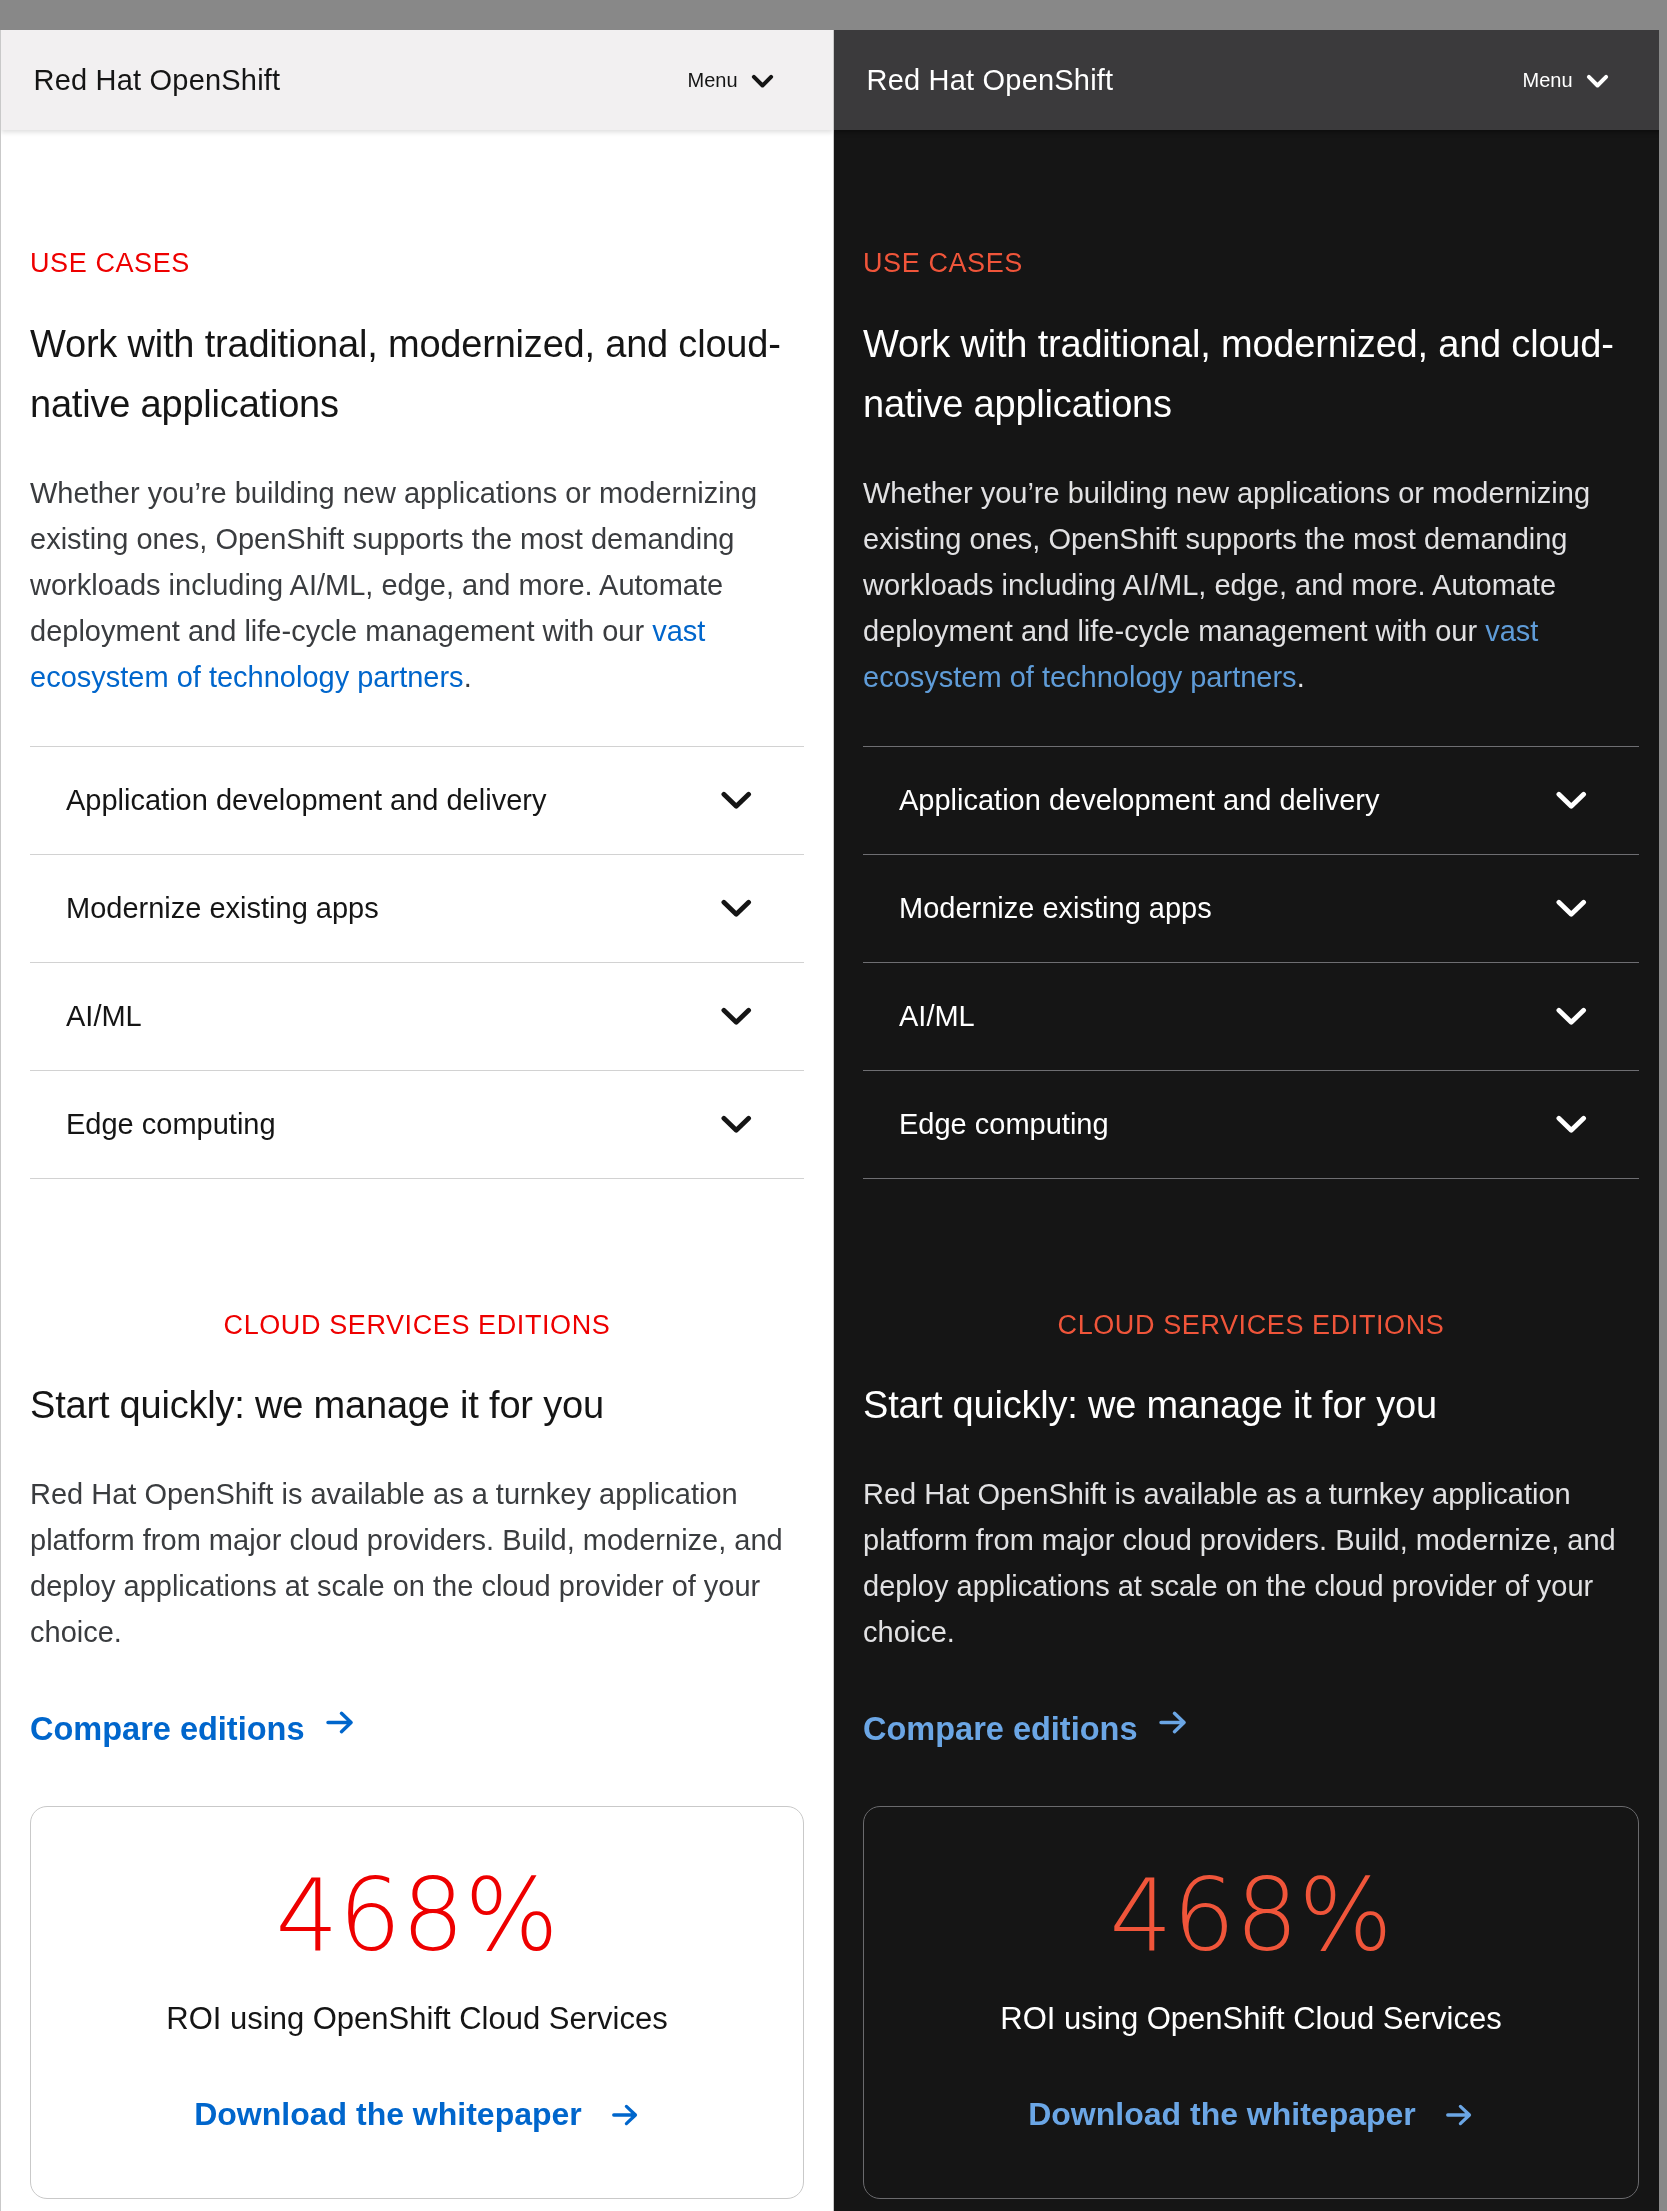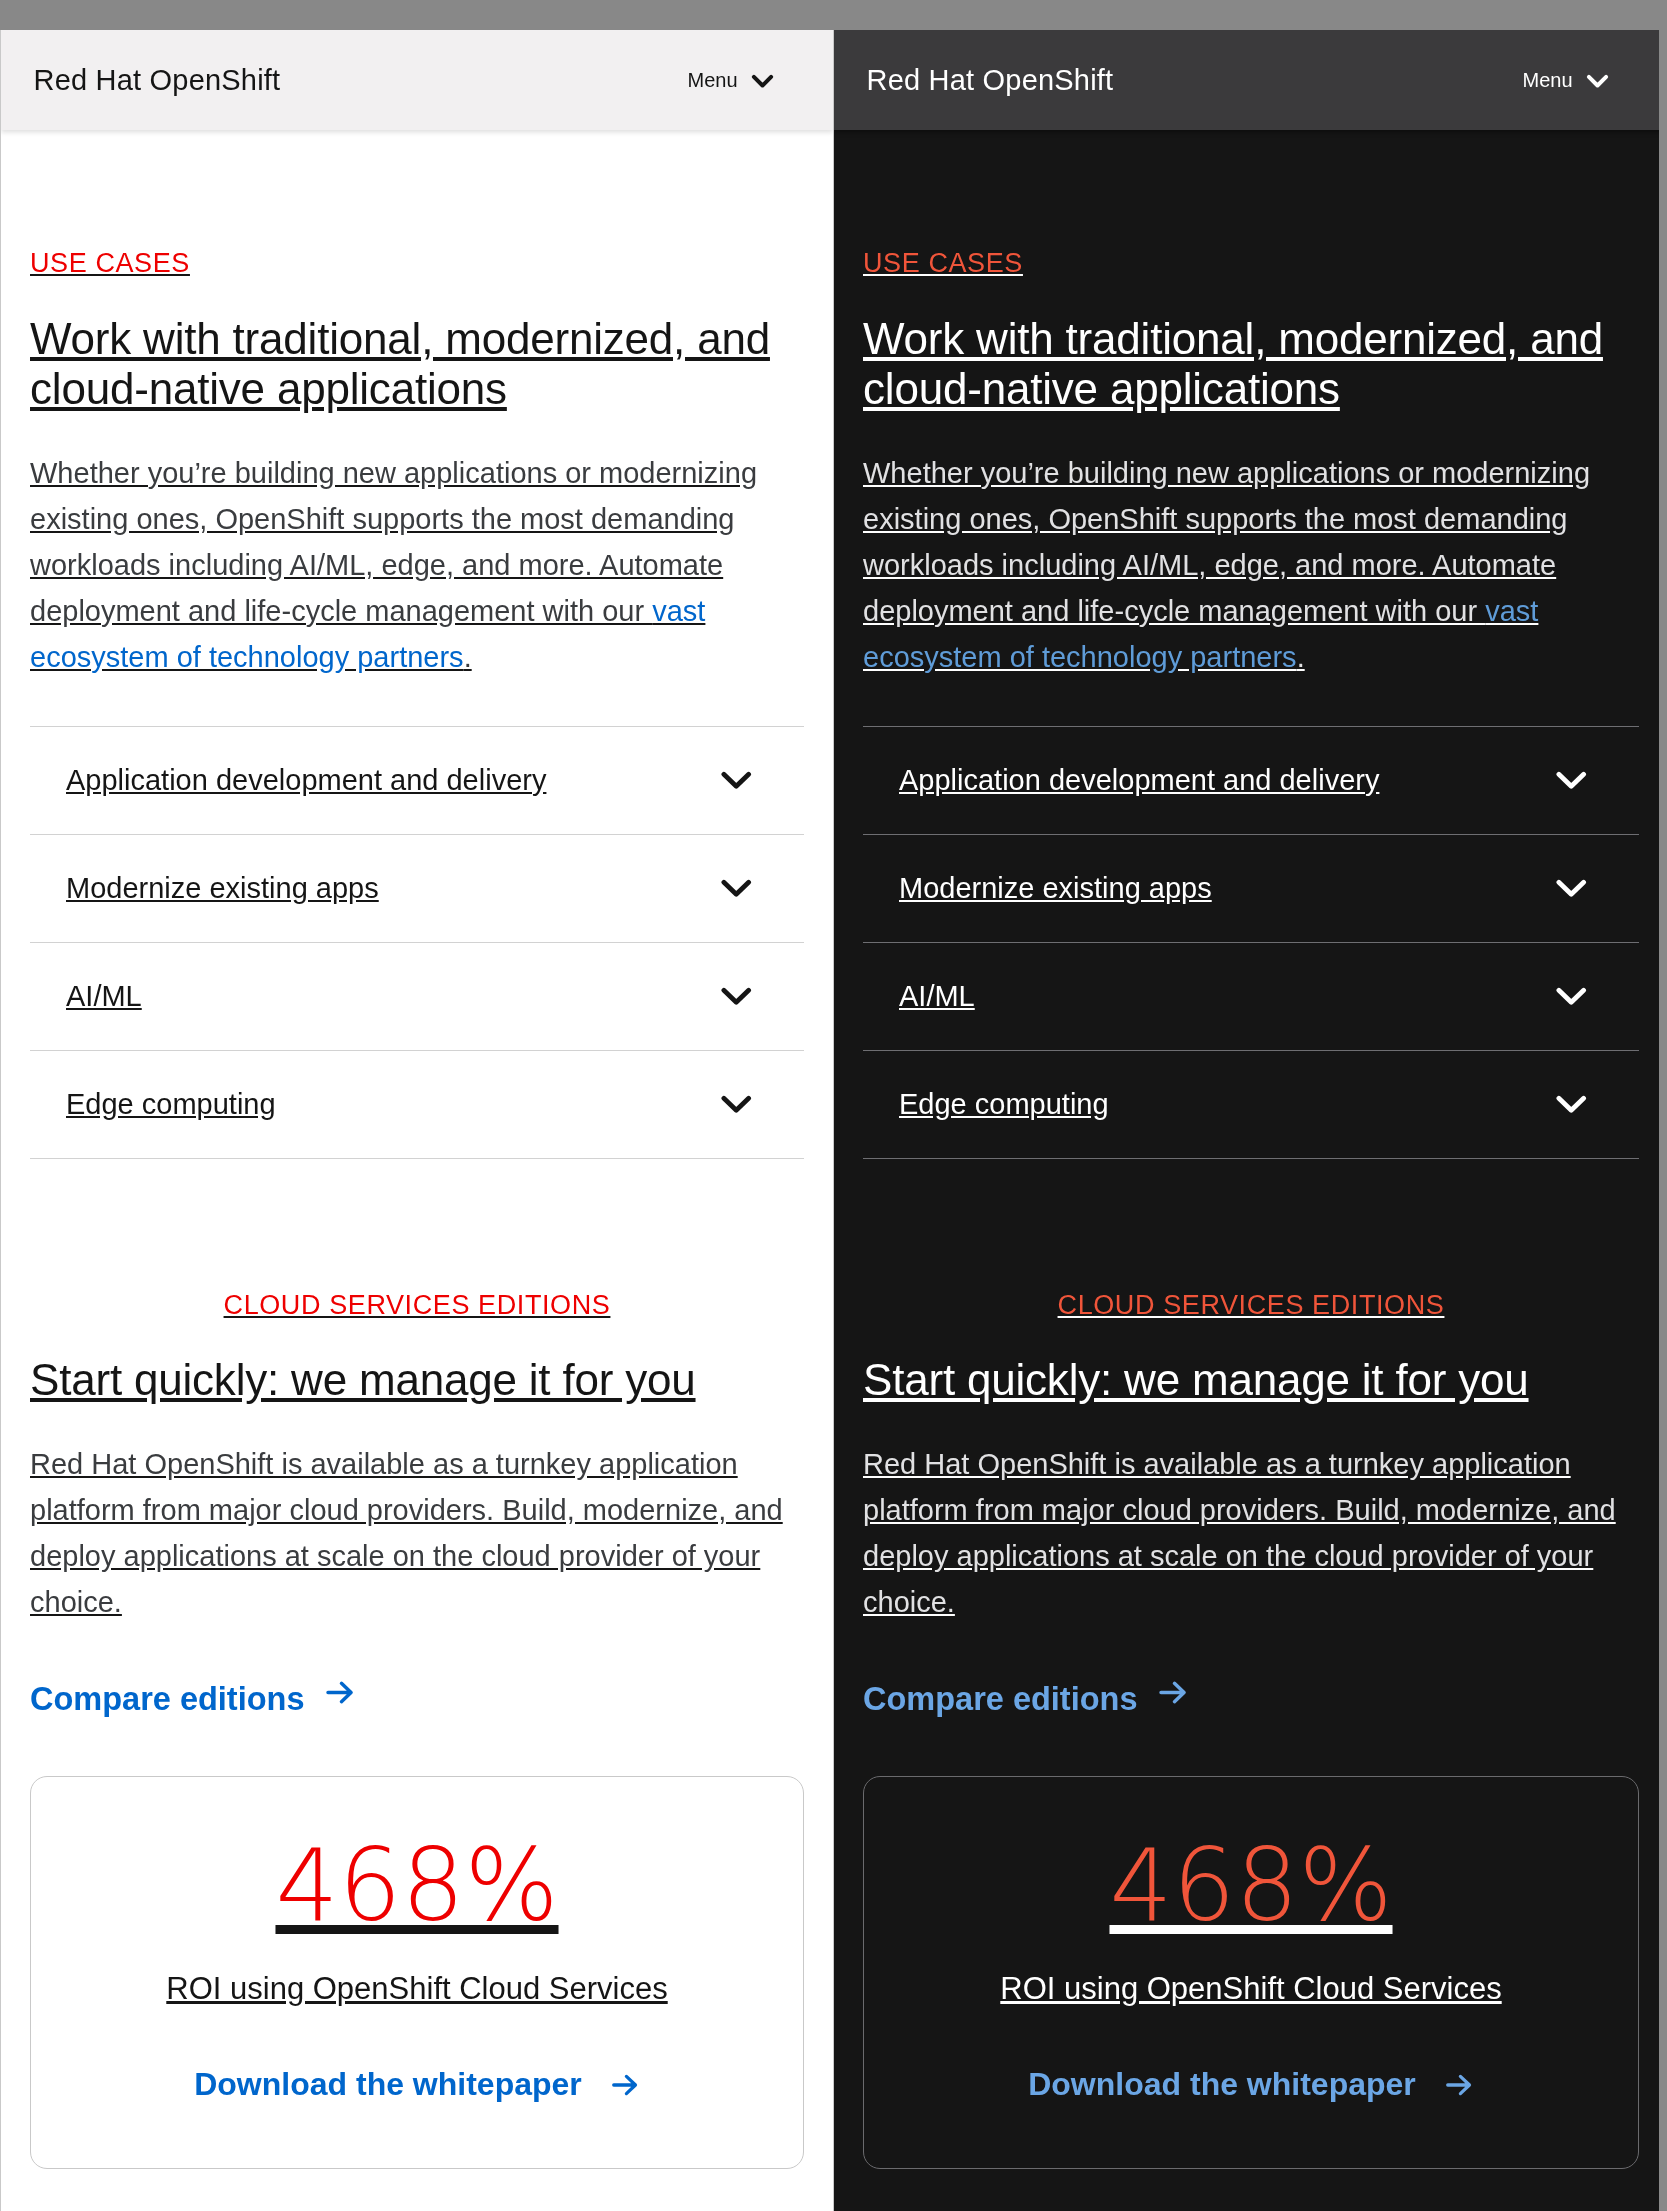--- a/index.html
+++ b/index.html
@@ -46,34 +46,34 @@
   .light .masthead { box-shadow:0 2.9px 4.8px rgba(21,21,21,.14); }
   .dark  .masthead { box-shadow:0 2.9px 4.8px rgba(0,0,0,.4); }
   .brand { font-size:29px; font-weight:500; letter-spacing:0.2px; }
   .menu-btn {
     background:none; border:none; color:inherit; cursor:pointer;
     font-family:inherit; font-size:20px; font-weight:400;
     display:flex; align-items:center; gap:13.4px;
   }
   .menu-btn svg { display:block; margin-top:3.8px; }
 
-  .content { padding:0 29px; color:var(--fg);text-decoration:underline; }
+  .content { padding:0 29px; color:var(--fg); }
 
   .eyebrow {
     margin-top:115px;
     color:var(--accent);
     font-size:27px; font-weight:500; letter-spacing:0.6px;
     line-height:36px;
   }
   .eyebrow.second { margin-top:128px;text-align:center; }
 
   h2.section-heading {
     margin-top:32.5px;
-    font-size:44px; font-weight:500; letter-spacing:-0.2px;
-    line-height:50px; color:var(--fg);
+    font-size:38px; font-weight:500; letter-spacing:-0.2px;
+    line-height:60px; color:var(--fg);
     max-width:765px;
   }
 
   p.body-text {
     margin-top:36px;
     font-size:29px; line-height:46px;
     color:var(--bodytxt);
     max-width:780px;
   }
   a.inline-link { color:var(--link); text-decoration:none; cursor:pointer; }

